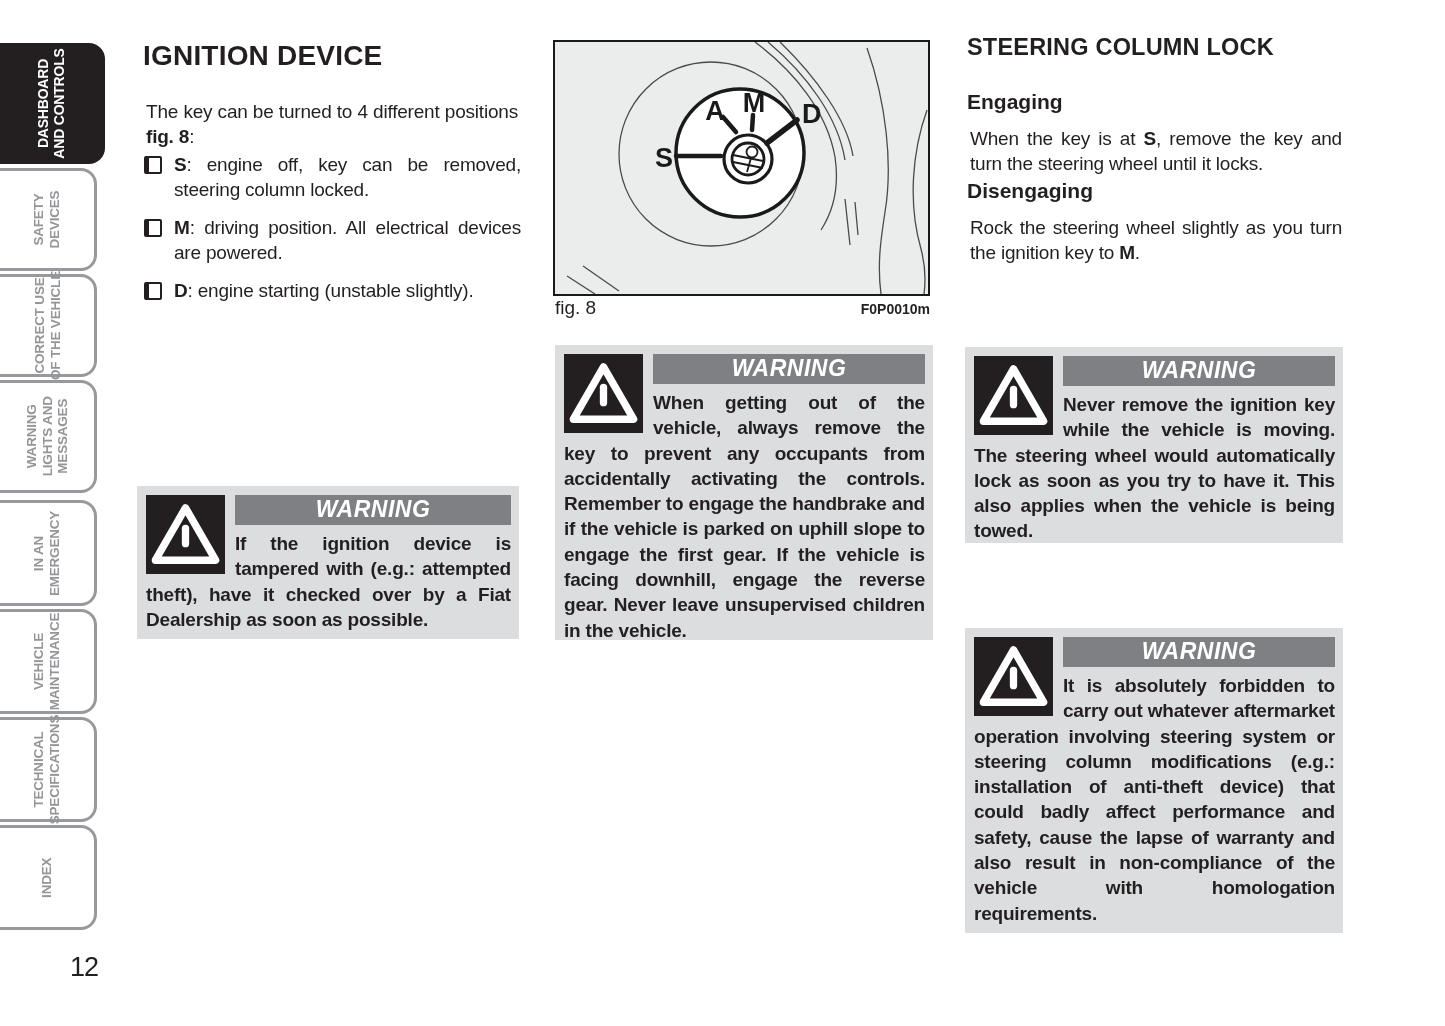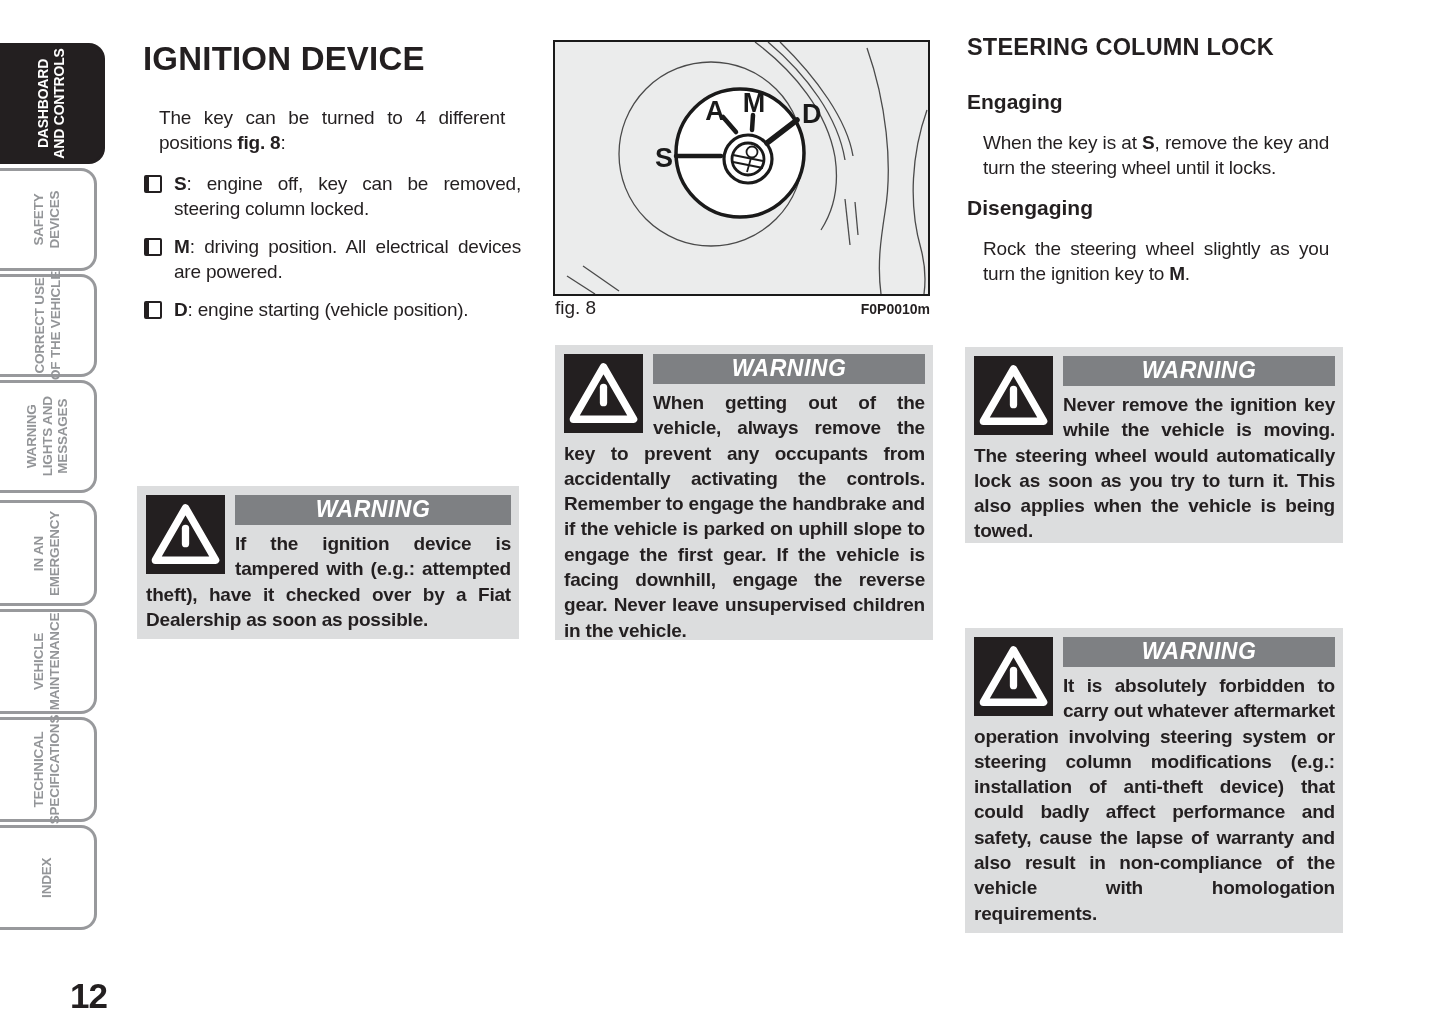--- a/index.html
+++ b/index.html
@@ -15,29 +15,29 @@
   }
   .tab.active{background:#231f20;border-color:#231f20;width:105px;}
   .tab-label{
     transform:rotate(-90deg);flex:none;text-align:center;white-space:nowrap;
     font-weight:bold;font-size:13.5px;line-height:15.5px;letter-spacing:-0.2px;
     color:#939598;
   }
   .tab.active .tab-label{color:#fff;font-size:14px;}
   .tab-label span{display:block;}
   .page-number{
-    position:absolute;left:70px;top:976px;font-size:35px;font-weight:bold;
+    position:absolute;left:70px;top:952px;font-size:27px;font-weight:normal;
     letter-spacing:-1px;
   }
   
   .abs{position:absolute;box-sizing:border-box;}
-  h1.doc-title{font-size:33px;margin:0 0 27px 0;letter-spacing:0.2px;}
+  h1.doc-title{font-size:28px;margin:0 0 27px 0;letter-spacing:0.2px;}
   h2.doc-title{font-size:23.5px;margin:0 0 29px 0;letter-spacing:0.2px;}
   h3.subhead{font-size:21px;margin:0 0 12px 0;}
-  p.body{font-size:19px;line-height:25px;margin:16px;text-align:justify;letter-spacing:-0.2px;}
+  p.body{font-size:19px;line-height:25px;margin:3px;text-align:justify;letter-spacing:-0.2px;}
   .mb14{margin-bottom:14px;}
   .mt26{margin-top:26px;}
   
   .bullet{
     position:relative;padding-left:31px;margin-bottom:13px;
     font-size:19px;line-height:25px;text-align:justify;letter-spacing:-0.2px;
   }
   .bullet .sq{
     position:absolute;left:1px;top:4px;width:11px;height:14px;
     border:2px solid #231f20;border-left-width:5px;border-radius:2px;
@@ -135,21 +135,21 @@
   <div class="bullet">
     <span class="sq"></span>
     <b>S</b><span>: engine off, key can be removed, steering column locked.</span>
   </div>
   <div class="bullet">
     <span class="sq"></span>
     <b>M</b><span>: driving position. All electrical devices are powered.</span>
   </div>
   <div class="bullet">
     <span class="sq"></span>
-    <b>D</b><span>: engine starting (vehicle position).</span>
+    <b>D</b><span>: engine starting (unstable slightly).</span>
   </div>
 </section>
 
 <div class="warnbox" style="left:137px;top:486px;width:382px;height:153px;">
   <div class="warnicon">
     <svg viewBox="0 0 80 80">
         <rect width="80" height="80" fill="#231f20"></rect>
         <path d="M40 13 L70.5 66 L9.5 66 Z" fill="none" stroke="#fff" stroke-width="7.5" stroke-linejoin="round"></path>
         <rect x="36.3" y="30" width="7.4" height="23" rx="3.7" fill="#fff"></rect>
       </svg>
@@ -225,21 +225,21 @@
 
 <div class="warnbox" style="left:965px;top:347px;width:378px;height:196px;">
   <div class="warnicon">
     <svg viewBox="0 0 80 80">
         <rect width="80" height="80" fill="#231f20"></rect>
         <path d="M40 13 L70.5 66 L9.5 66 Z" fill="none" stroke="#fff" stroke-width="7.5" stroke-linejoin="round"></path>
         <rect x="36.3" y="30" width="7.4" height="23" rx="3.7" fill="#fff"></rect>
       </svg>
   </div>
   <div class="warnbar">WARNING</div>
-  <p class="warntext">Never remove the ignition key while the vehicle is moving. The steering wheel would automatically lock as soon as you try to turn it. This also applies when the vehicle is being towed.</p>
+  <p class="warntext">Never remove the ignition key while the vehicle is moving. The steering wheel would automatically lock as soon as you try to have it. This also applies when the vehicle is being towed.</p>
 </div>
 
 <div class="warnbox" style="left:965px;top:628px;width:378px;height:305px;">
   <div class="warnicon">
     <svg viewBox="0 0 80 80">
         <rect width="80" height="80" fill="#231f20"></rect>
         <path d="M40 13 L70.5 66 L9.5 66 Z" fill="none" stroke="#fff" stroke-width="7.5" stroke-linejoin="round"></path>
         <rect x="36.3" y="30" width="7.4" height="23" rx="3.7" fill="#fff"></rect>
       </svg>
   </div>

